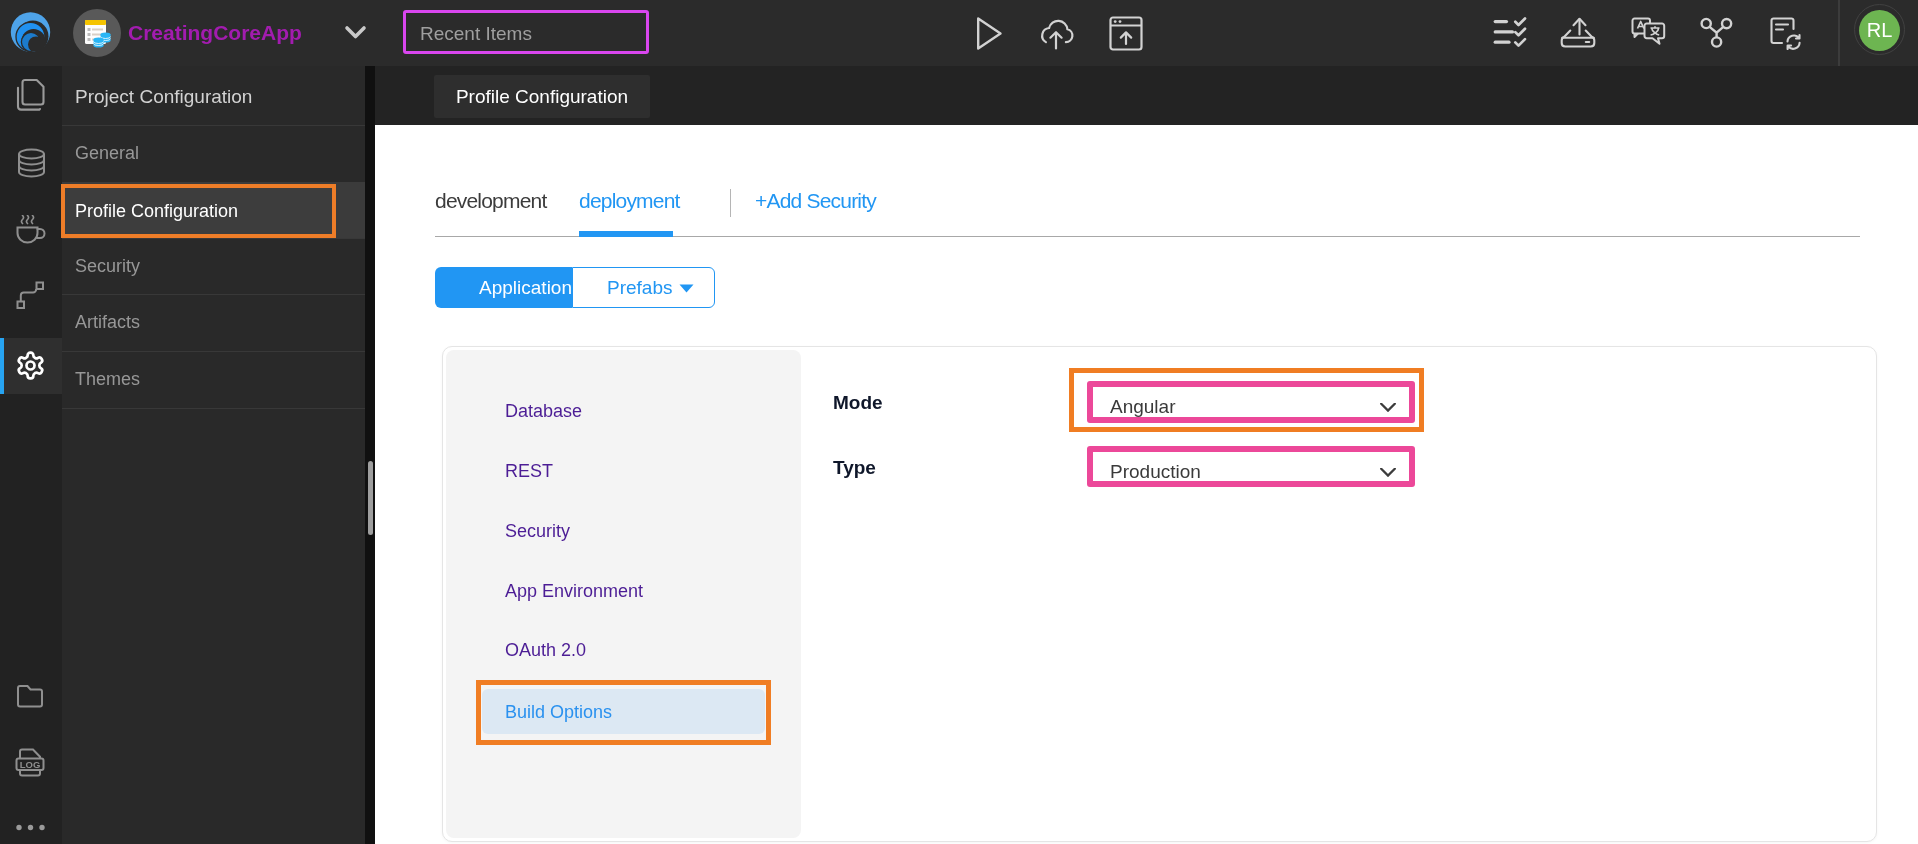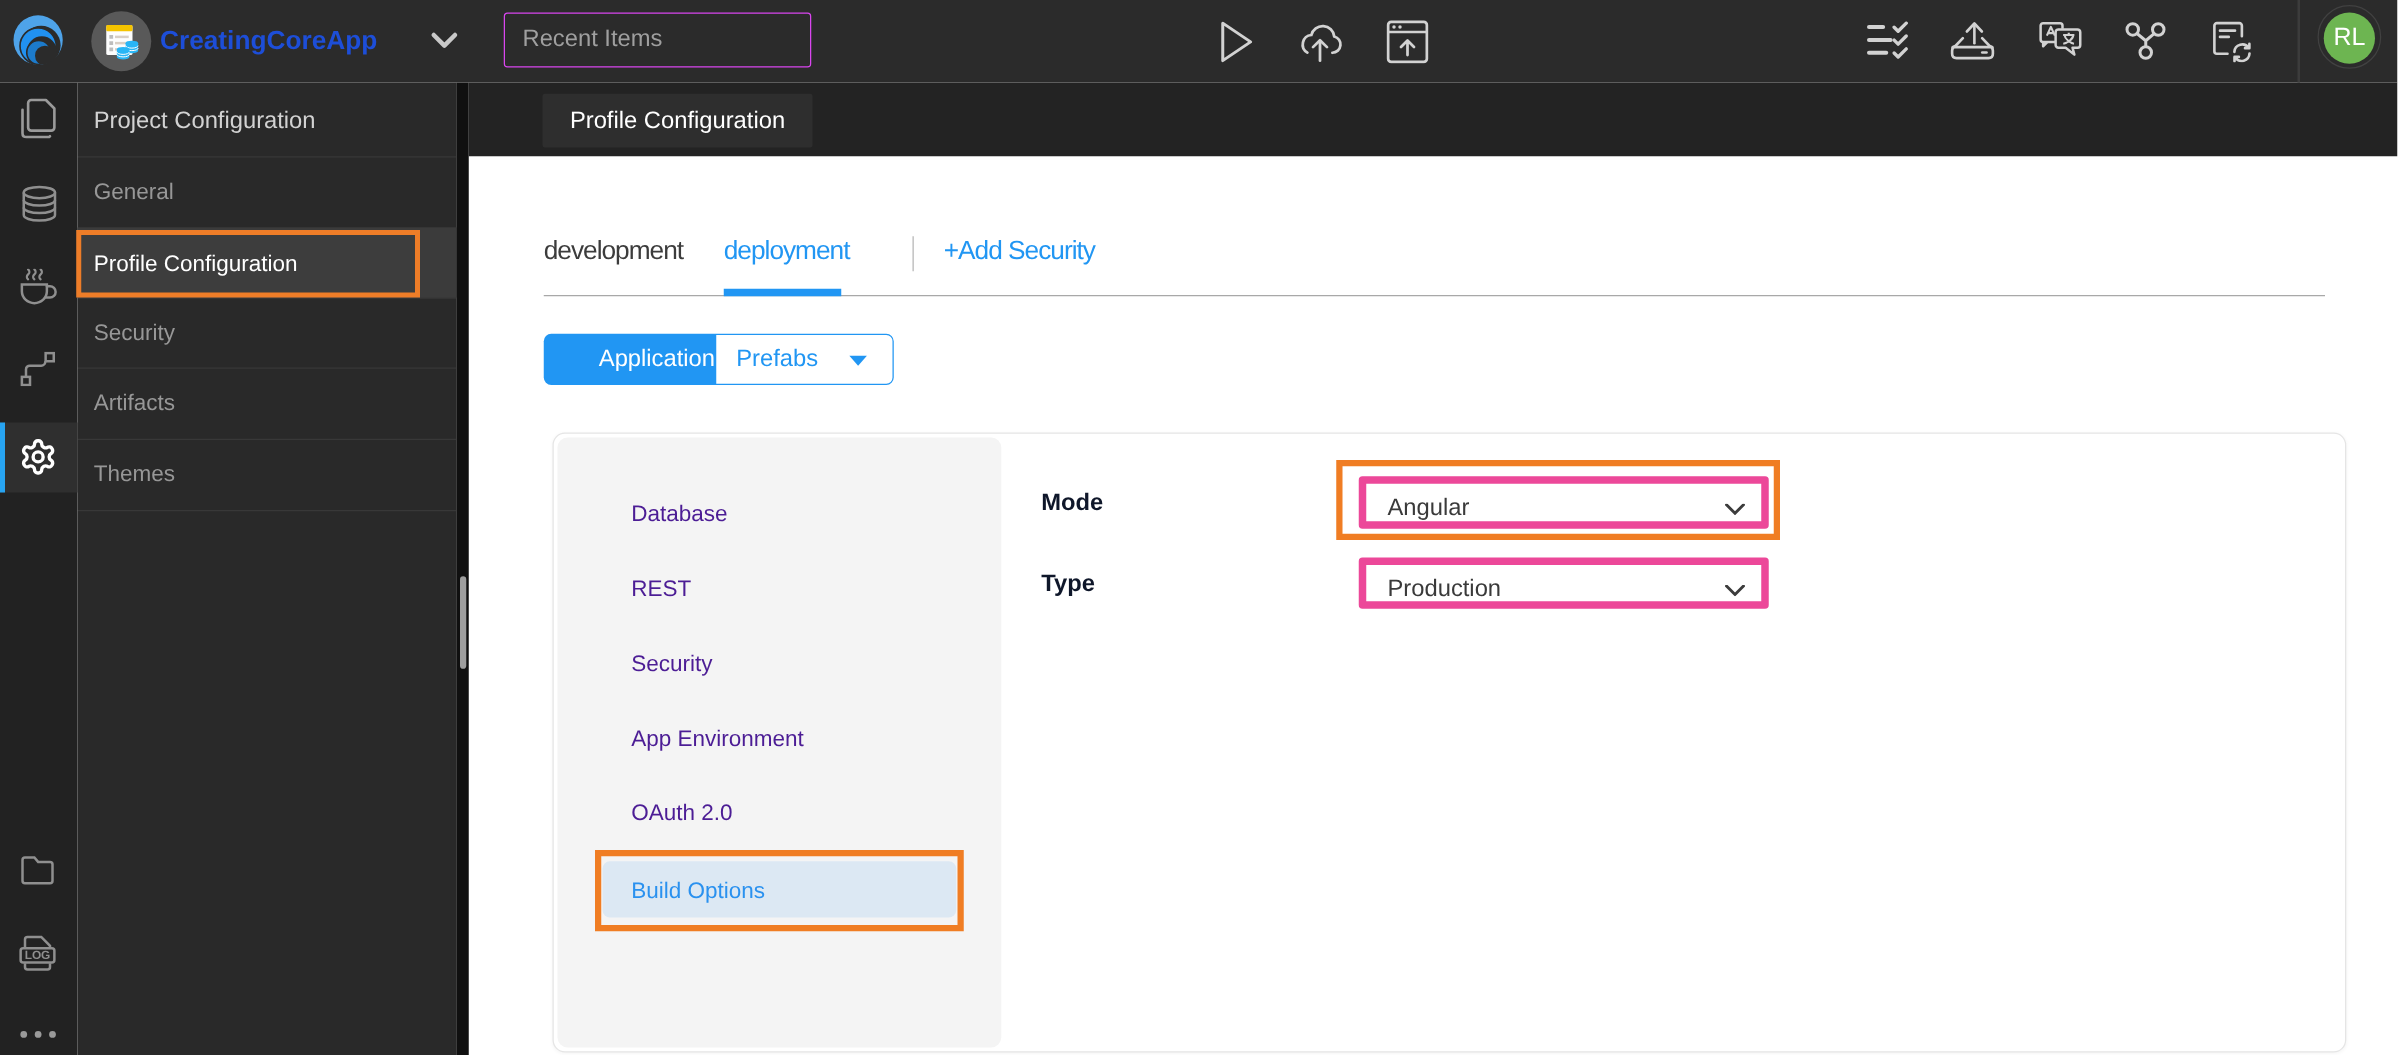--- a/index.html
+++ b/index.html
@@ -25,22 +25,22 @@
 #btnpre{left:572px;top:267px;width:143px;height:41px;background:#fff;border:1px solid #2196f3;border-radius:0 6px 6px 0;color:#2196f3;font-size:19px;line-height:39px}
 #card{left:442px;top:346px;width:1435px;height:496px;background:#fff;border:1px solid #e5e5e5;border-radius:10px;box-shadow:0 1px 3px rgba(0,0,0,0.04)}
 #gpanel{left:446px;top:350px;width:355px;height:488px;background:#f4f4f4;border-radius:8px}
 .citem{left:505px;font-size:18px;color:#4c1d95}
 #bluerow{left:482px;top:689px;width:283px;height:45px;background:#dce8f3;border-radius:6px}
 #borange{left:476px;top:680px;width:295px;height:65px;border:5px solid #f07d23}
 .flabel{left:833px;font-size:19px;font-weight:bold;color:#0f172a}
 #morange{left:1069px;top:368px;width:355px;height:64px;border:5px solid #f07d23}
 .sel{left:1087px;width:328px;height:42px;background:#fff;border:6px solid #ec4899;border-radius:3px;font-size:19px;color:#3a3a3a;line-height:40px;padding-left:17px}
 .selchev{position:absolute;right:13px;top:16px}
-#appname{left:128px;top:0;height:66px;line-height:66px;font-size:21px;font-weight:bold;color:#1d4ed8}
-#recent{left:403px;top:10px;width:246px;height:44px;border:1px solid #d946ef;border-radius:3px;font-size:19px;color:#9f9f9f;line-height:42px;padding-left:14px}
+#appname{left:128px;top:0;height:66px;line-height:66px;font-size:21px;font-weight:bold;color:#a21caf}
+#recent{left:403px;top:10px;width:246px;height:44px;border:3px solid #d946ef;border-radius:3px;font-size:19px;color:#9f9f9f;line-height:42px;padding-left:14px}
 #appcirc{left:73px;top:9px;width:48px;height:48px;border-radius:50%;background:#595959}
 #ring{left:1854px;top:4px;width:51px;height:51px;border-radius:50%;border:1.5px solid #414141}
 #avatar{left:1859px;top:10px;width:41px;height:41px;border-radius:50%;background:#6db551;color:#fff;font-size:20px;font-weight:500;text-align:center;line-height:41px}
 #tsep{left:1838px;top:0;width:1.5px;height:66px;background:#3c3c3c}
 #railhl{left:0;top:338px;width:62px;height:56px;background:#2f2f2f}
 #railbar{left:0;top:338px;width:4px;height:56px;background:#27a4f2}
 </style></head>
 <body>
 <div id="page">
 <div class="abs" id="rail"></div>
@@ -232,21 +232,21 @@
 <div class="abs" id="avatar">RL</div>
 
 <div class="abs tabtxt" style="left:435px">development</div>
 <div class="abs tabtxt" style="left:579px;color:#2196f3">deployment</div>
 <div class="abs" id="vsep"></div>
 <div class="abs tabtxt" style="left:755px;color:#2196f3">+Add Security</div>
 <div class="abs" id="tabline"></div>
 <div class="abs" id="tabunder"></div>
 
 <div class="abs" id="btnapp">Application</div>
-<div class="abs" id="btnpre"><span style="margin-left:16px">Prefabs</span><svg style="position:absolute;left:106px;top:16px" width="15" height="9" viewBox="0 0 15 9">
+<div class="abs" id="btnpre"><span style="margin-left:34px">Prefabs</span><svg style="position:absolute;left:106px;top:16px" width="15" height="9" viewBox="0 0 15 9">
         <path d="M0.5 0.5 H14.5 L7.5 8.5 Z" fill="#2196f3"></path>
       </svg></div>
 
 <div class="abs" id="card"></div>
 <div class="abs" id="gpanel"></div>
 <div class="abs citem" style="top:401px">Database</div>
 <div class="abs citem" style="top:461px">REST</div>
 <div class="abs citem" style="top:521px">Security</div>
 <div class="abs citem" style="top:581px">App Environment</div>
 <div class="abs citem" style="top:640px">OAuth 2.0</div>

